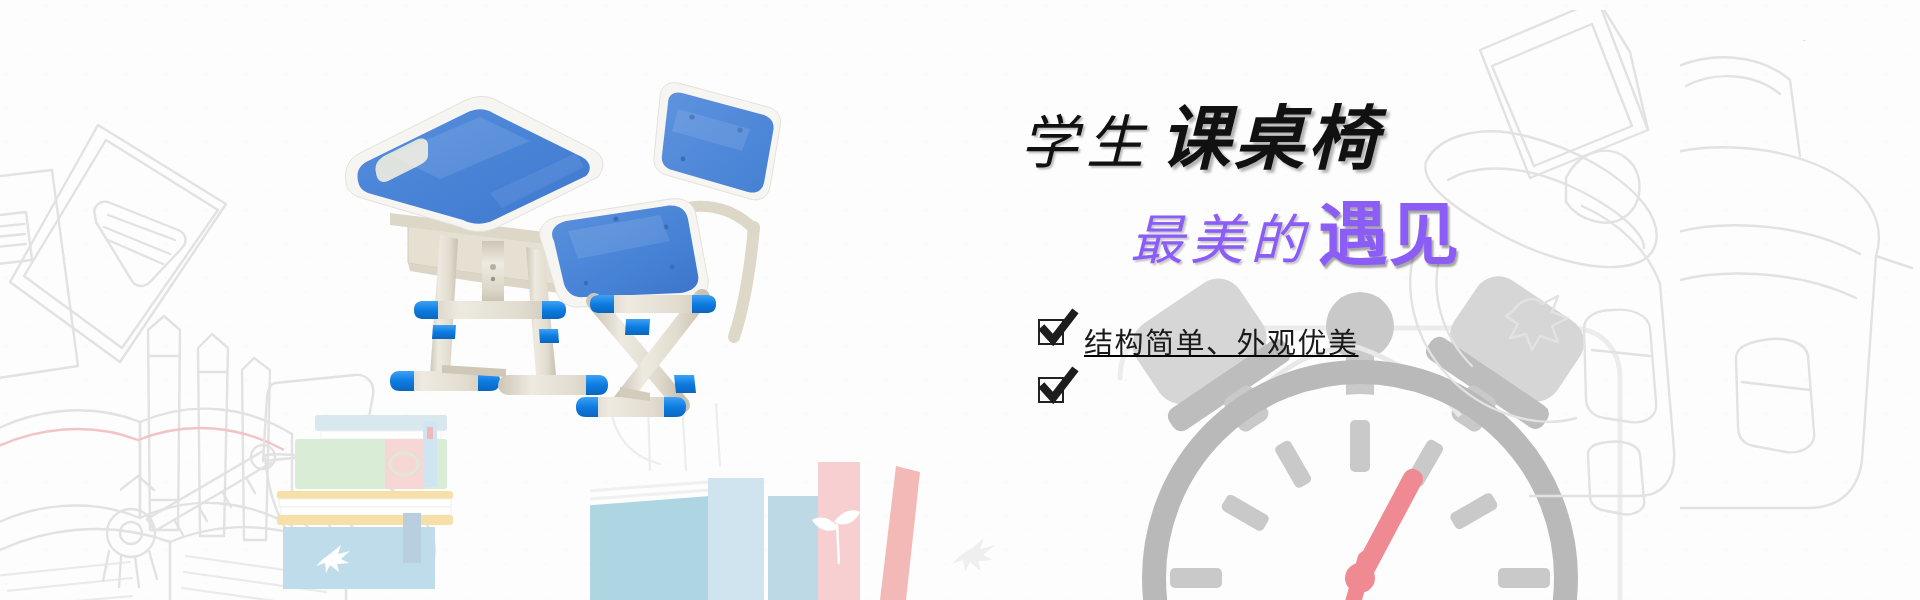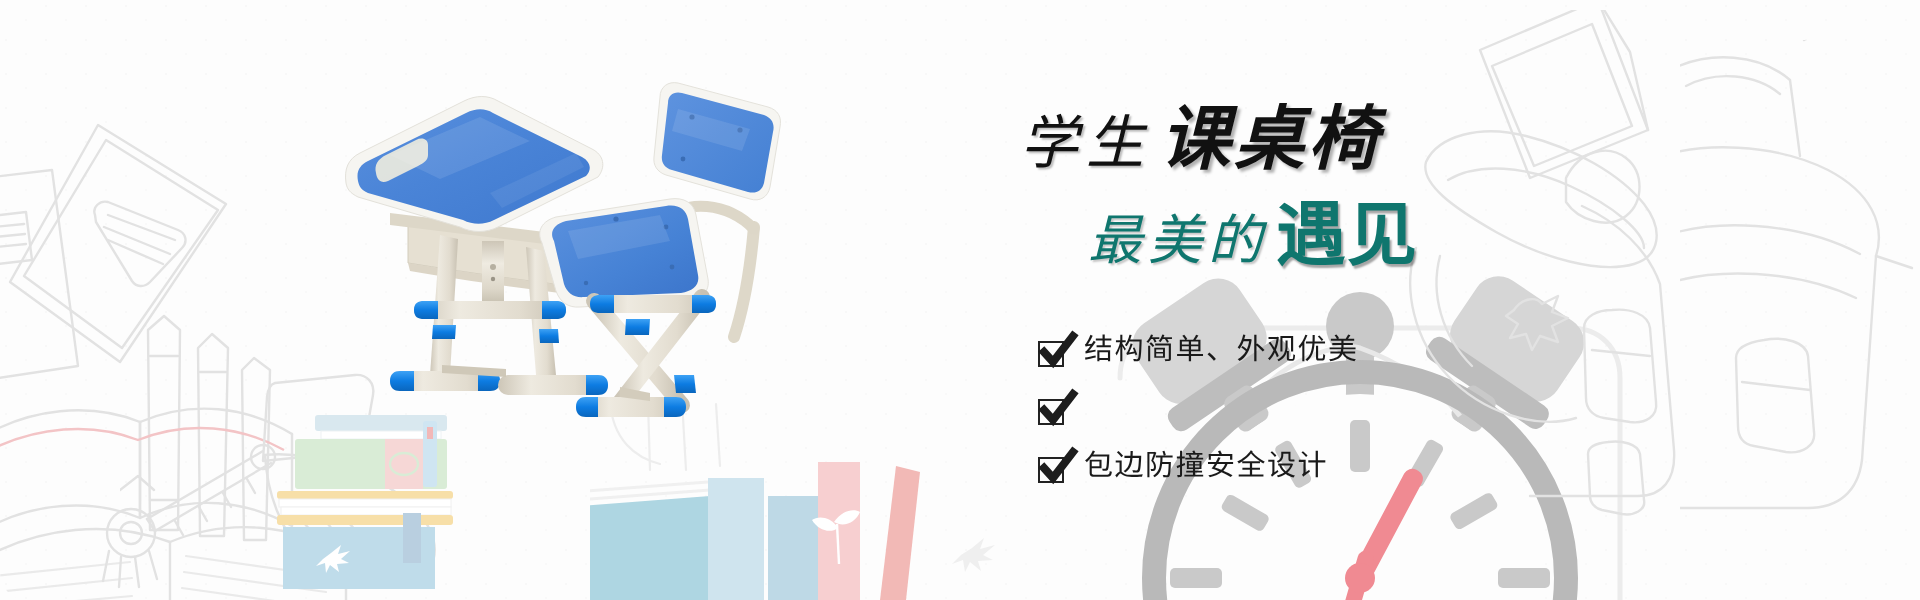--- a/index.html
+++ b/index.html
@@ -86,24 +86,24 @@
     font-style:italic;
     font-size:70px;
     letter-spacing:4px;
     margin-left:8px;
     text-shadow:3px 3px 3px rgba(0,0,0,.3);
   }
 
   .headline-2{
     font-family:"Liberation Serif","DejaVu Serif",serif;
     line-height:1;
-    color:#0f766e;
+    color:#8b5cf6;
     white-space:nowrap;
     margin-top:26px;
-    margin-left:78px;
+    margin-left:120px;
   }
   .h2-light{
     font-weight:400;
     font-style:italic;
     font-size:54px;
     letter-spacing:6px;
     text-shadow:2px 2px 2px rgba(0,0,0,.22);
   }
   .h2-bold{
     font-weight:700;
@@ -113,23 +113,24 @@
     text-shadow:2px 3px 2px rgba(0,0,0,.35);
   }
 
   
   #feature-list{
     margin-top:48px;
     margin-left:28px;
   }
   .feature-row{
     display:flex;
-    align-items:flex-end;
+    align-items:flex-start;
     height:48px;
     margin-bottom:10px;
+    text-decoration:underline;
   }
   .check-box{
     position:relative;
     width:26px; height:26px;
     border:2px solid #222;
     flex:0 0 26px;
     margin-right:20px;
   }
   .check-box svg{
     position:absolute;
@@ -465,25 +466,17 @@
       </div>
 
       <div class="feature-row">
         <span class="check-box">
           <svg viewBox="0 0 40 40">
               <path d="M7 20 L16 30 L36 4"></path>
             </svg>
         </span>
       </div>
 
-      <div class="feature-row">
-        <span class="check-box">
-          <svg viewBox="0 0 40 40">
-              <path d="M7 20 L16 30 L36 4"></path>
-            </svg>
-        </span>
-        <span class="feature-text">包边防撞安全设计</span>
-      </div>
 
     </div>
   </div>
 
 </div>
 
 </body></html>

